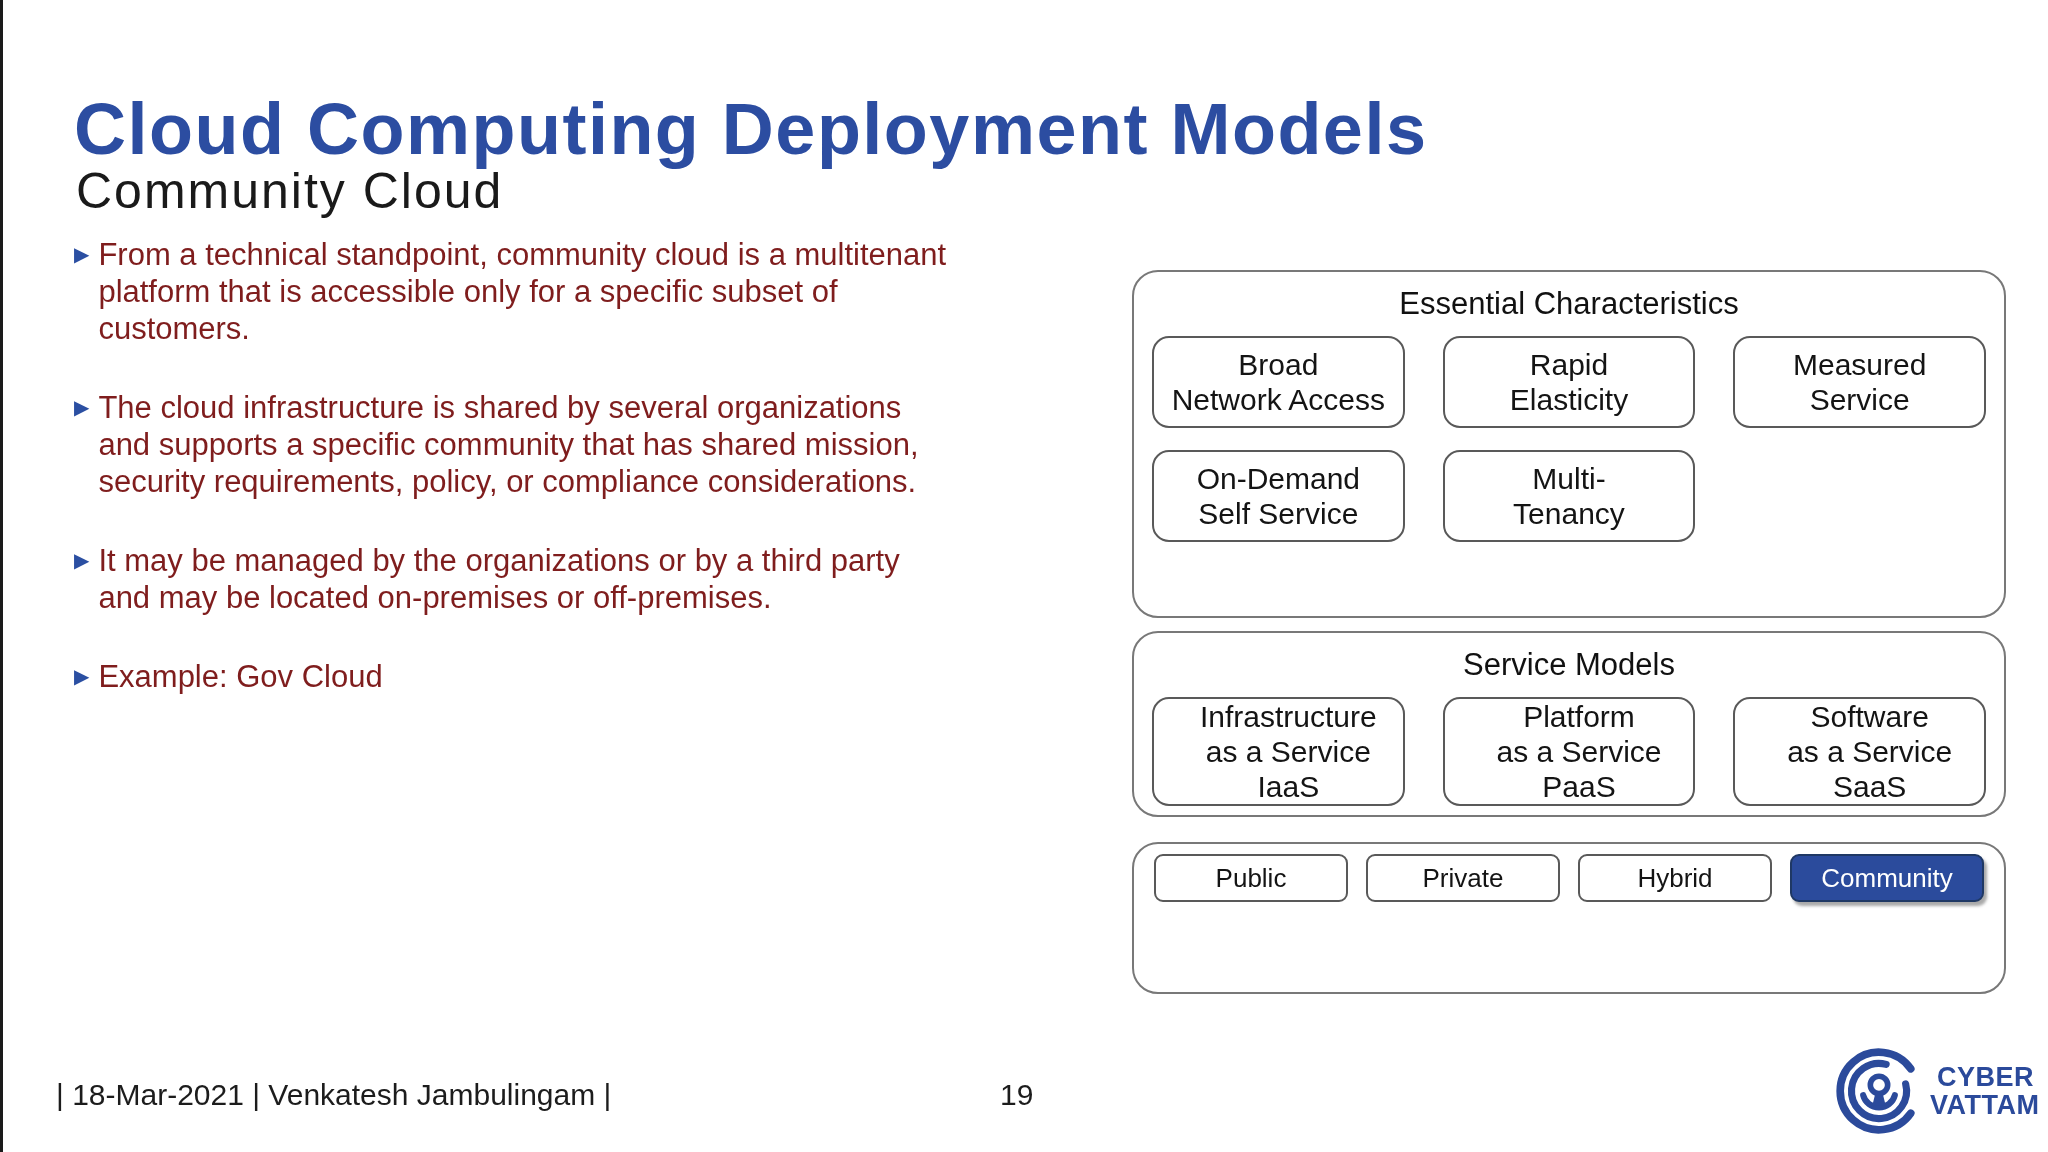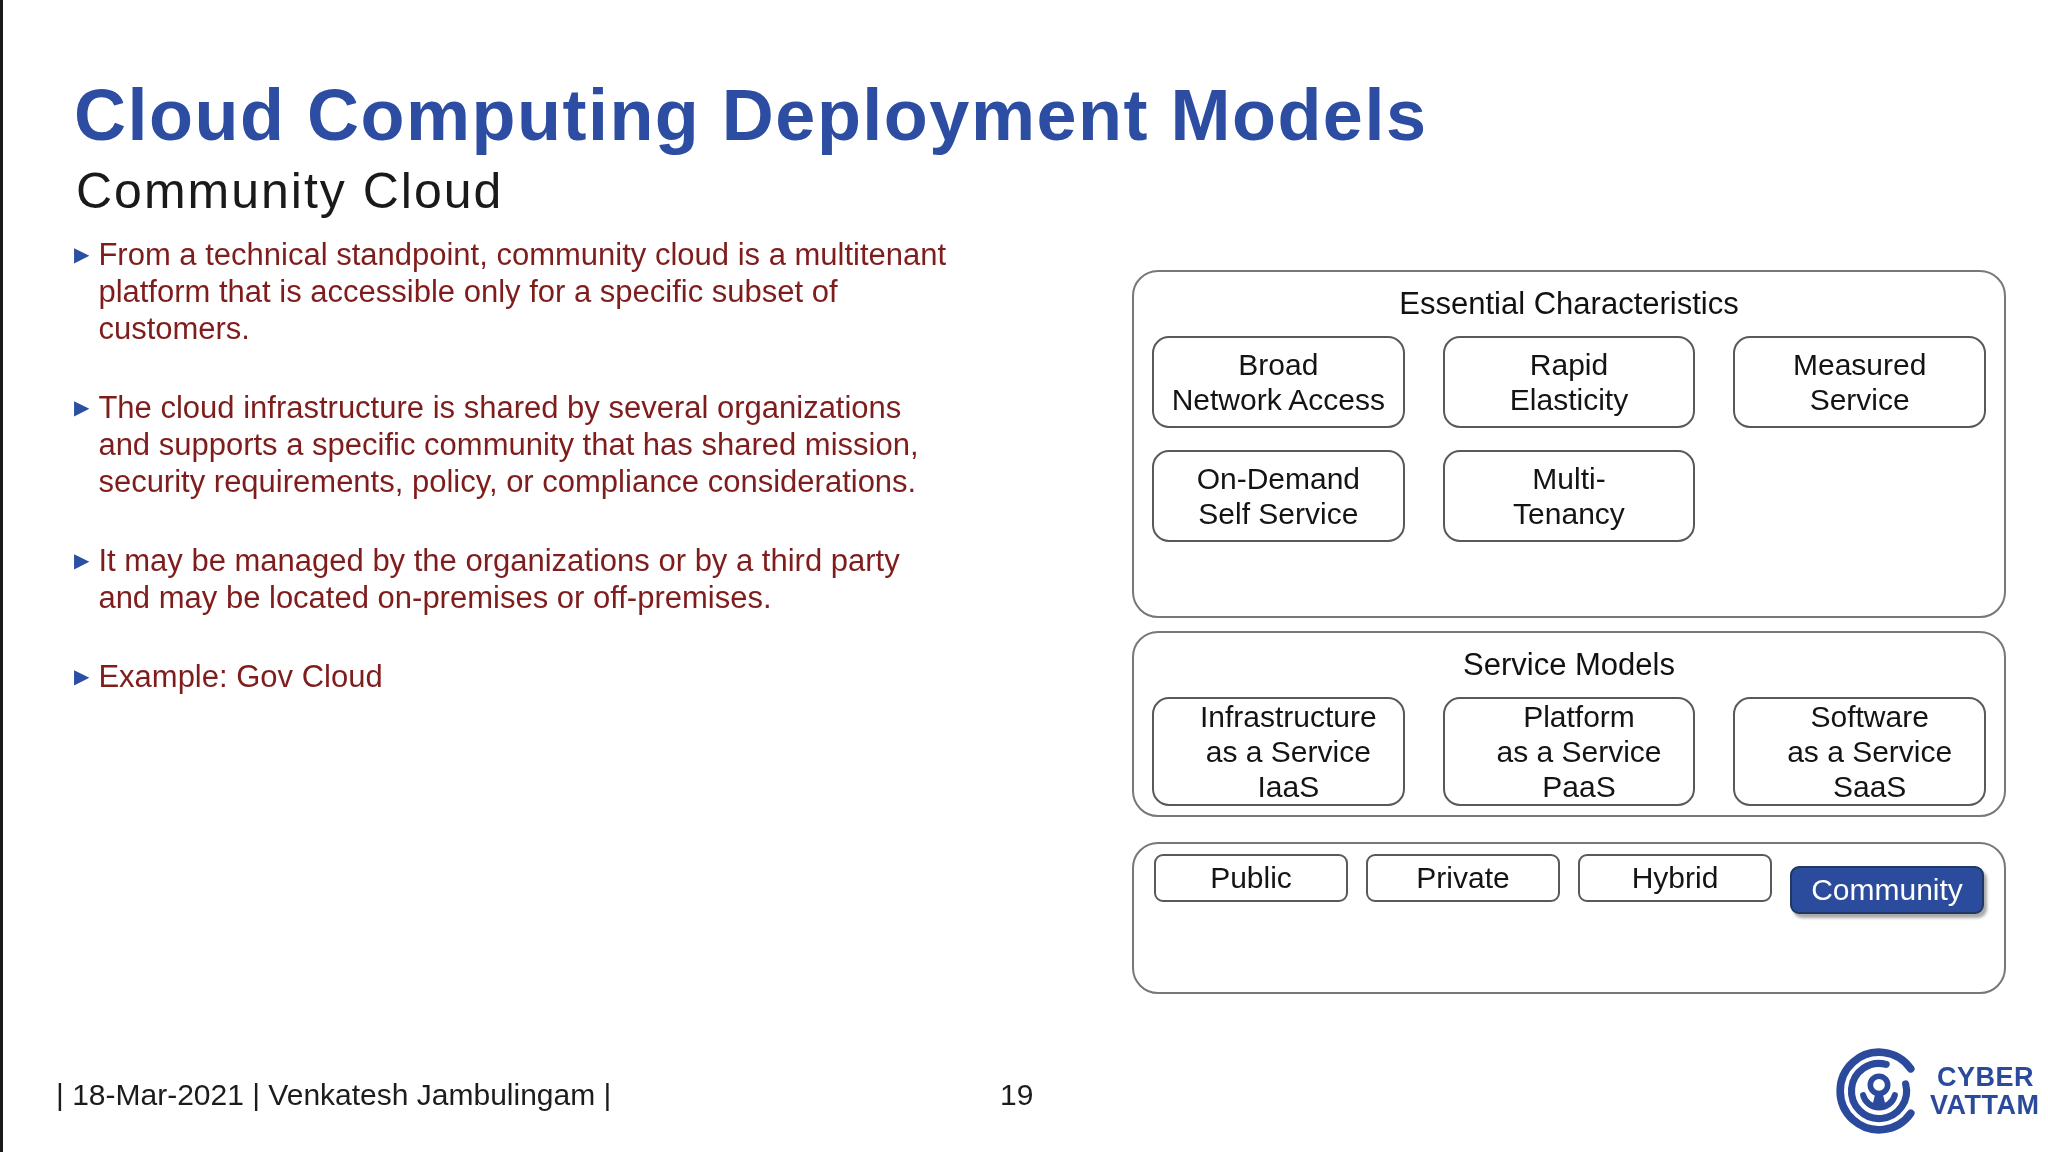--- a/index.html
+++ b/index.html
@@ -9,21 +9,21 @@
     font-family:"Liberation Sans", sans-serif;
     color:#1a1a1a;
     position:relative;
     overflow:hidden;
   }
   .left-edge {
     position:absolute; left:0; top:0; width:3px; height:100%;
     background:#1a1a1a;
   }
   .title {
-    position:absolute; left:74px; top:26px;
+    position:absolute; left:74px; top:40px;
     font-size:72px; font-weight:bold; letter-spacing:1.5px;
     color:#2c4da1; white-space:nowrap;
   }
   .subtitle {
     position:absolute; left:76px; top:120px;
     font-size:50px; font-weight:400; letter-spacing:2px;
     color:#1a1a1a; white-space:nowrap;
   }
   .bullets { position:absolute; left:74px; top:236px; width:1020px; }
   .bullet { display:flex; align-items:flex-start; margin-bottom:42px; }
@@ -58,26 +58,25 @@
   }
   .ebox { min-height:92px; }
   .sgrid { display:grid; grid-template-columns:repeat(3,1fr); column-gap:38px; }
   .sbox { min-height:104px;padding-left:20px; }
 
   .dgrid { display:flex; justify-content:space-between; padding:0 2px; }
   .dbox {
     box-sizing:border-box; width:194px; height:48px;
     border:2px solid #595959; border-radius:9px;
     display:flex; align-items:center; justify-content:center;
-    font-size:30px; color:#141414; background:#fff; white-space:nowrap;
+    font-size:26px; color:#141414; background:#fff; white-space:nowrap;
   }
   .dbox.selected {
     background:#2b4b9c; color:#ffffff; border:2px solid #1f3864;
     box-shadow:3px 4px 3px rgba(125,125,125,0.65);
-    margin-top:12px;
   }
 
   .footer-credit { position:absolute; left:56px; top:1078px; font-size:30px; color:#1c1c1c; white-space:nowrap; }
   .footer-page   { position:absolute; left:1000px; top:1078px; font-size:30px; color:#1c1c1c; }
 
   .logo { position:absolute; left:1830px; top:1042px; display:flex; align-items:center; }
   .logo svg { width:98px; height:98px; display:block; }
   .logo-text { margin-left:2px; font-weight:bold; color:#2b4a9b; font-size:27px; line-height:28px; letter-spacing:0.5px; }
   .logo-text .l1 { display:block; padding-left:7px; }
   .logo-text .l2 { display:block; }

